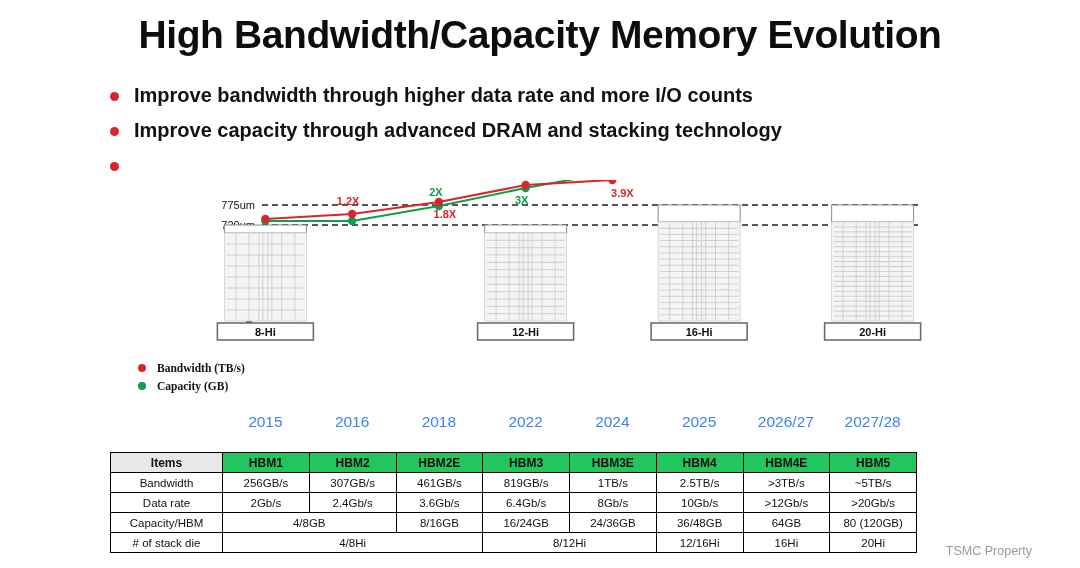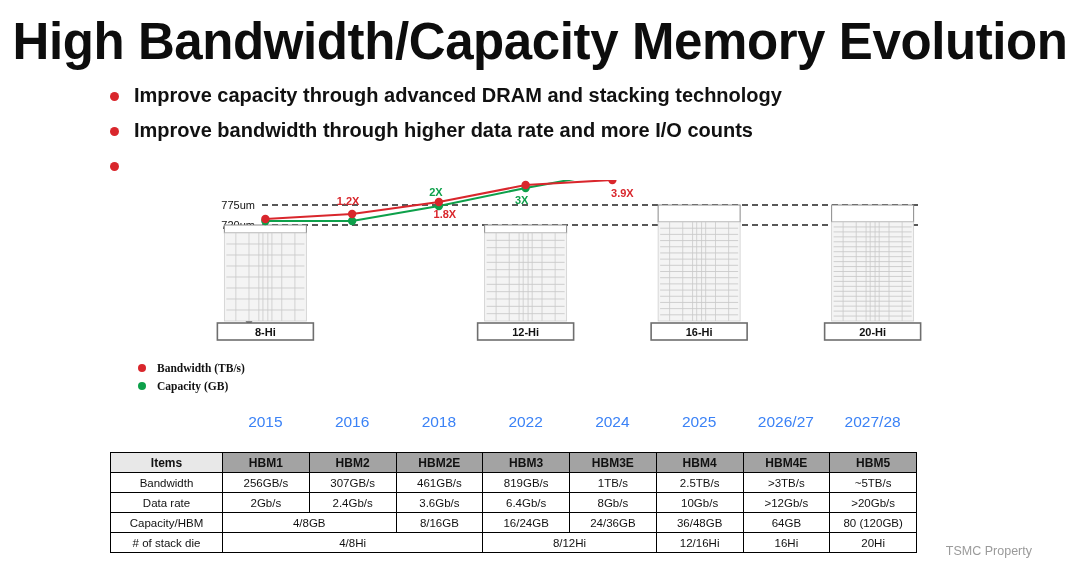--- a/index.html
+++ b/index.html
@@ -7,21 +7,21 @@
     width:1080px;height:568px;background:#ffffff;
     font-family:"Liberation Sans", sans-serif;
     color:#111;overflow:hidden;position:relative;
   }
   #slide{position:absolute;inset:0;width:1080px;height:568px;}
 
   
   #title{
     position:absolute;left:0;top:14px;width:1080px;
     text-align:center;
-    font-size:51px;font-weight:bold;letter-spacing:-0.4px;
+    font-size:39px;font-weight:bold;letter-spacing:-0.4px;
     color:#0d0d0d;line-height:1.1;
     font-stretch:condensed;
   }
 
   
   #bullets{position:absolute;left:110px;top:83px;width:900px;}
   .bullet-row{display:flex;align-items:flex-start;height:35px;}
   .bullet-dot{
     width:9px;height:9px;border-radius:50%;background:#D9262C;
     margin-top:9px;margin-right:15px;flex:0 0 auto;
@@ -49,21 +49,21 @@
   
   #tbl{
     position:absolute;left:110px;top:452px;width:806px;
     border-collapse:collapse;table-layout:fixed;
   }
   #tbl td{
     border:1px solid #000;
     font-size:11.5px;color:#111;text-align:center;
     height:19px;padding:0 2px;background:#fff;
   }
-  #tbl tr.hdr td{background:#a3a3a3;font-weight:bold;font-size:12px;}
+  #tbl tr.hdr td{background:#22c55e;font-weight:bold;font-size:12px;}
   #tbl td.lbl{background:#fff;}
   #tbl tr.hdr td.lbl{background:#e8e8e8;}
 
   
   #footer{
     position:absolute;right:48px;bottom:10px;
     font-size:12.5px;color:#9a9a9a;
   }
 
   .zlabel{
@@ -76,25 +76,25 @@
 </head>
 <body>
 
 <div id="slide">
 
   <div id="title">High Bandwidth/Capacity Memory Evolution</div>
 
   <div id="bullets">
     <div class="bullet-row">
       <span class="bullet-dot"></span>
-      <span class="bullet-text">Improve capacity through advanced DRAM and stacking technology</span>
+      <span class="bullet-text">Improve bandwidth through higher data rate and more I/O counts</span>
     </div>
     <div class="bullet-row">
       <span class="bullet-dot"></span>
-      <span class="bullet-text">Improve bandwidth through higher data rate and more I/O counts</span>
+      <span class="bullet-text">Improve capacity through advanced DRAM and stacking technology</span>
     </div>
     <div class="bullet-row">
       <span class="bullet-dot"></span>
     </div>
   </div>
 
   <div id="chart">
     <svg id="chart-svg" width="1080" height="245" viewBox="0 0 1080 245">
         <line x1="262" y1="25" x2="922" y2="25" stroke="#222" stroke-width="1.3" stroke-dasharray="6 4"></line>
         <line x1="262" y1="45" x2="922" y2="45" stroke="#222" stroke-width="1.3" stroke-dasharray="6 4"></line>

